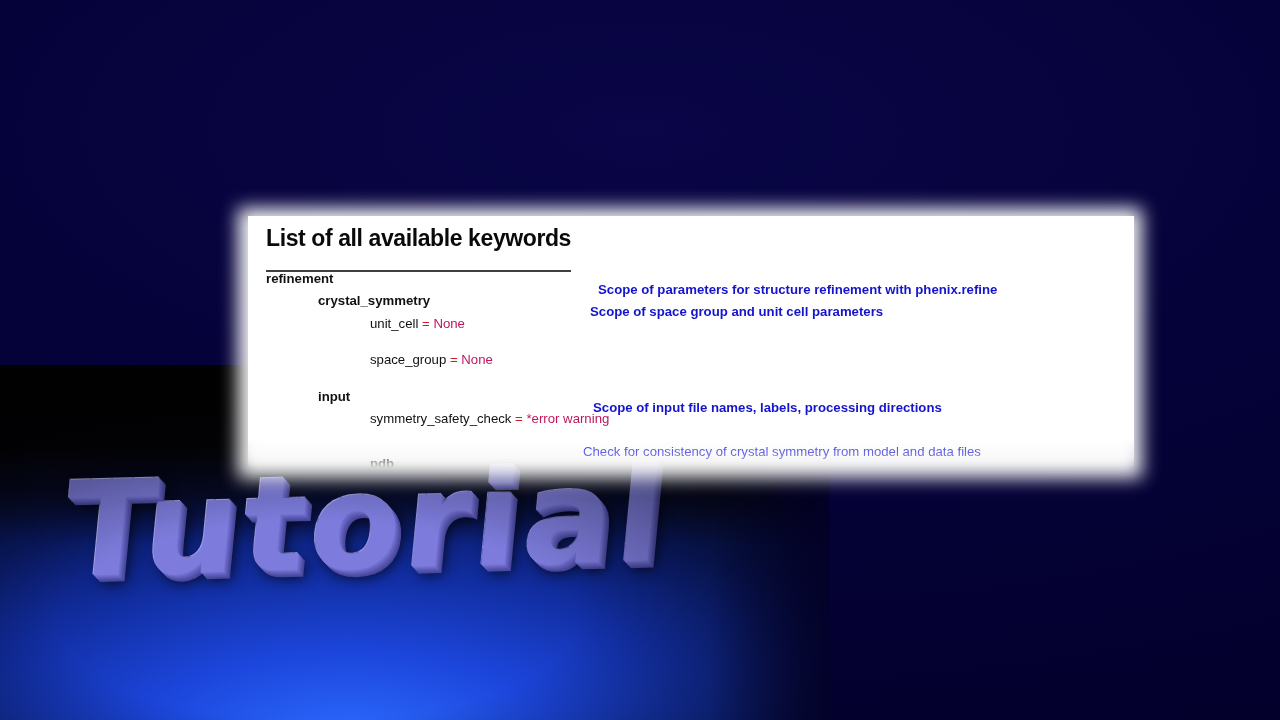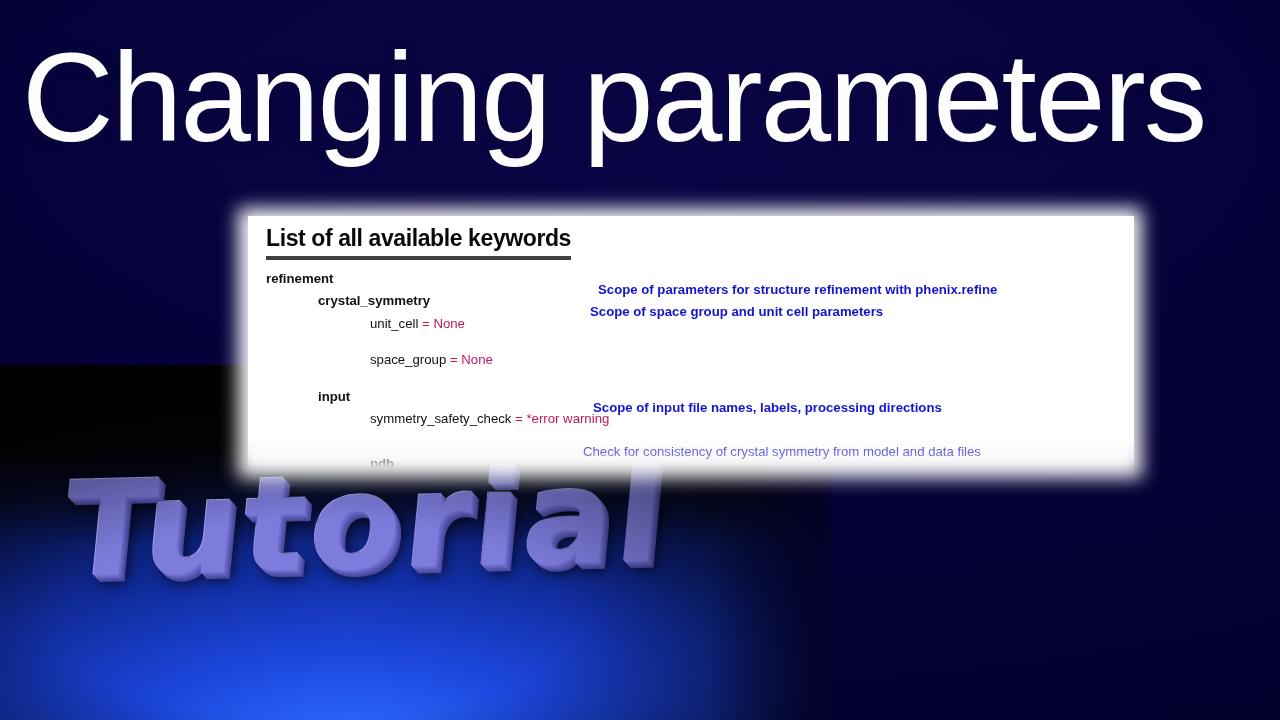--- a/index.html
+++ b/index.html
@@ -155,22 +155,22 @@
   }
   .panel-heading {
     position: absolute;
     left: 18px;
     top: 9px;
     font-family: "Liberation Sans", sans-serif;
     font-weight: 700;
     font-size: 23px;
     color: #0a0a0a;
     letter-spacing: -0.4px;
-    border-bottom: 4px solid #404040;
-    padding-bottom: 4px;
+    border-bottom: 2px solid #404040;
+    padding-bottom: 18px;
     display: inline-block;
   }
   .kw-list {
     position: absolute;
     left: 0;
     top: 52px;
     width: 1070px;
     font-family: Liberation Sans, sans-serif;
     font-size: 13.2px;
     line-height: 22.4px;
@@ -200,21 +200,20 @@
 
   .spacer { height: 14px; }
 </style>
 </head>
 <body>
 
 <div id="slide">
 
   <div class="bg-base"></div>
 
-  <div class="title">Changing parameters</div>
 
   <div class="tutorial-photo">
     <div class="photo-floor"></div>
     <div class="photo-darktop"></div>
 
     <div class="tut-word">
       <div class="glyphs">Tutorial</div>
     </div>
     <div class="tut-reflect">
       

